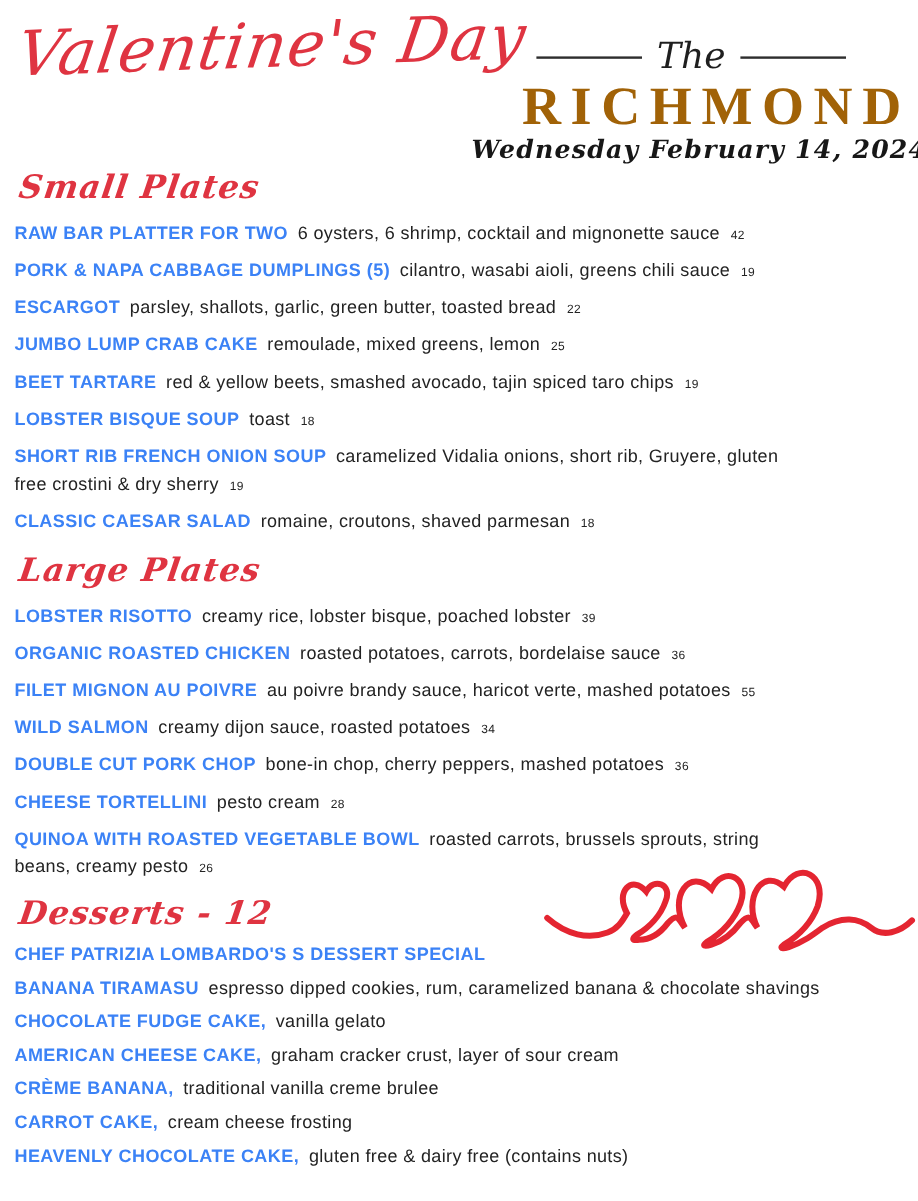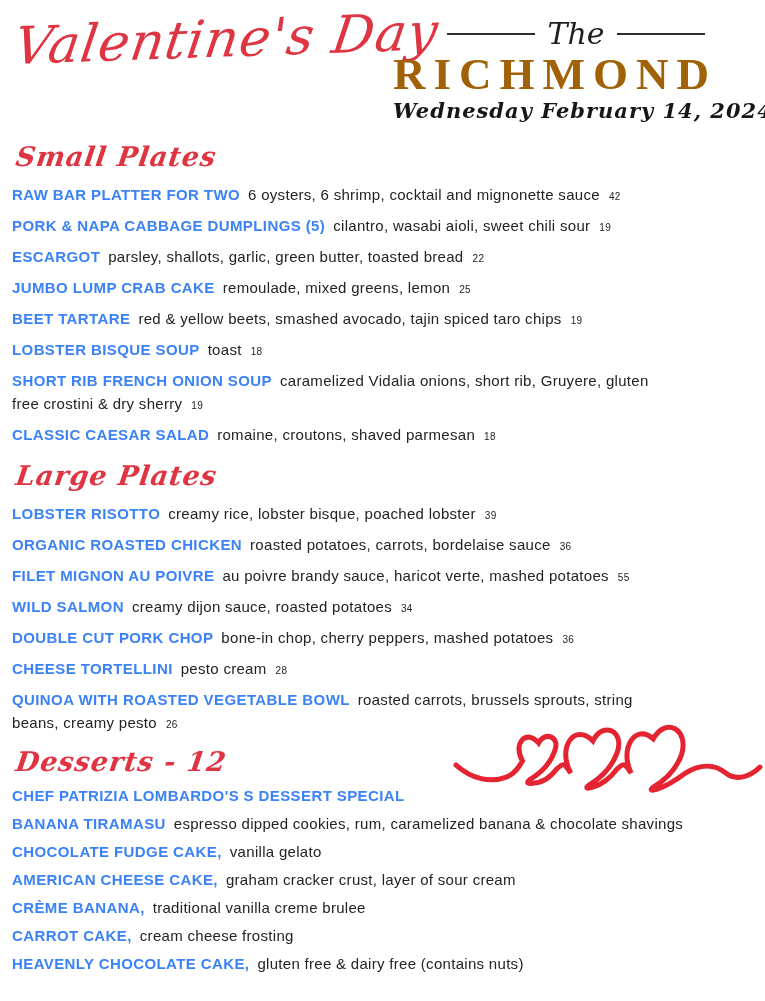--- a/index.html
+++ b/index.html
@@ -4,21 +4,21 @@
 <style>
   html,body{margin:0;padding:0;background:#fff;}
   .page{position:relative;width:765px;height:1001px;background:#ffffff;overflow:hidden;
         font-family:"Liberation Sans",sans-serif;color:#1c1c1c;}
   
   .header{position:relative;height:142px;}
   .valentine{position:absolute;top:10px;left:16px;width:400px;
              font-family:"DejaVu Serif",serif;font-style:italic;font-weight:400;
              font-size:52px;line-height:58px;color:#DF3441;
              transform:skewX(-10deg) rotate(-2deg);letter-spacing:1px;white-space:nowrap;}
-  .brand{position:absolute;top:18px;right:6px;width:366px;text-align:left;}
+  .brand{position:absolute;top:32px;right:6px;width:366px;text-align:right;}
   .the-row{display:flex;align-items:center;justify-content:center;gap:12px;}
   .the-rule{width:88px;border-top:2px solid #2e2e2e;height:0;}
   .the-word{font-family:"DejaVu Serif",serif;font-style:italic;font-size:30px;
             line-height:32px;color:#1f1f1f;}
   .brand-name{font-family:"Liberation Serif",serif;font-weight:700;font-size:45px;
               line-height:48px;letter-spacing:8px;color:#a16207;margin-top:0px;white-space:nowrap;}
   .date-line{font-family:"DejaVu Serif",serif;font-style:italic;font-weight:700;
              font-size:21px;line-height:24px;letter-spacing:1px;color:#171717;
              margin-top:1px;white-space:nowrap;}
   
@@ -60,21 +60,21 @@
 
   <svg class="hearts" viewBox="0 0 310 78" xmlns="http://www.w3.org/2000/svg">
     <path d="M4,44 C20,58 38,62 54,56 C62,53 66,47 70,40 C60,22 74,8 86,22 C92,10 108,16 102,30 C98,42 88,52 78,58 C74,61 74,63 80,62 C90,62 98,56 104,48 C112,40 112,44 118,52 C104,26 122,2 140,20 C150,0 172,10 164,32 C158,48 146,58 136,64 C132,67 134,68 140,66 C150,63 158,56 164,48 C172,40 172,44 178,52 C166,28 182,2 200,18 C212,-4 236,8 228,34 C222,50 210,60 200,66 C196,69 198,70 204,68 C216,64 224,58 232,52 C248,42 262,44 272,52 C282,60 296,56 306,46"></path>
   </svg>
 
   <div class="menu">
 
     <div class="section sec-small">
       <div class="stitle-wrap"><span class="stitle">Small Plates</span></div>
       <div class="menu-item"><span class="iname">RAW BAR PLATTER FOR TWO</span><span class="idesc">6 oysters, 6 shrimp, cocktail and mignonette sauce</span><span class="iprice">42</span></div>
-      <div class="menu-item"><span class="iname">PORK &amp; NAPA CABBAGE DUMPLINGS (5)</span><span class="idesc">cilantro, wasabi aioli, sweet chili sour</span><span class="iprice">19</span></div>
+      <div class="menu-item"><span class="iname">PORK &amp; NAPA CABBAGE DUMPLINGS (5)</span><span class="idesc">cilantro, wasabi aioli, greens chili sauce</span><span class="iprice">19</span></div>
       <div class="menu-item"><span class="iname">ESCARGOT</span><span class="idesc">parsley, shallots, garlic, green butter, toasted bread</span><span class="iprice">22</span></div>
       <div class="menu-item"><span class="iname">JUMBO LUMP CRAB CAKE</span><span class="idesc">remoulade, mixed greens, lemon</span><span class="iprice">25</span></div>
       <div class="menu-item"><span class="iname">BEET TARTARE</span><span class="idesc">red &amp; yellow beets, smashed avocado, tajin spiced taro chips</span><span class="iprice">19</span></div>
       <div class="menu-item"><span class="iname">LOBSTER BISQUE SOUP</span><span class="idesc">toast</span><span class="iprice">18</span></div>
       <div class="menu-item">
         <span class="iname">SHORT RIB FRENCH ONION SOUP</span><span class="idesc">caramelized Vidalia onions, short rib, Gruyere, gluten</span>
         <div class="cont"><span class="idesc">free crostini &amp; dry sherry</span><span class="iprice">19</span></div>
       </div>
       <div class="menu-item"><span class="iname">CLASSIC CAESAR SALAD</span><span class="idesc">romaine, croutons, shaved parmesan</span><span class="iprice">18</span></div>
     </div>

